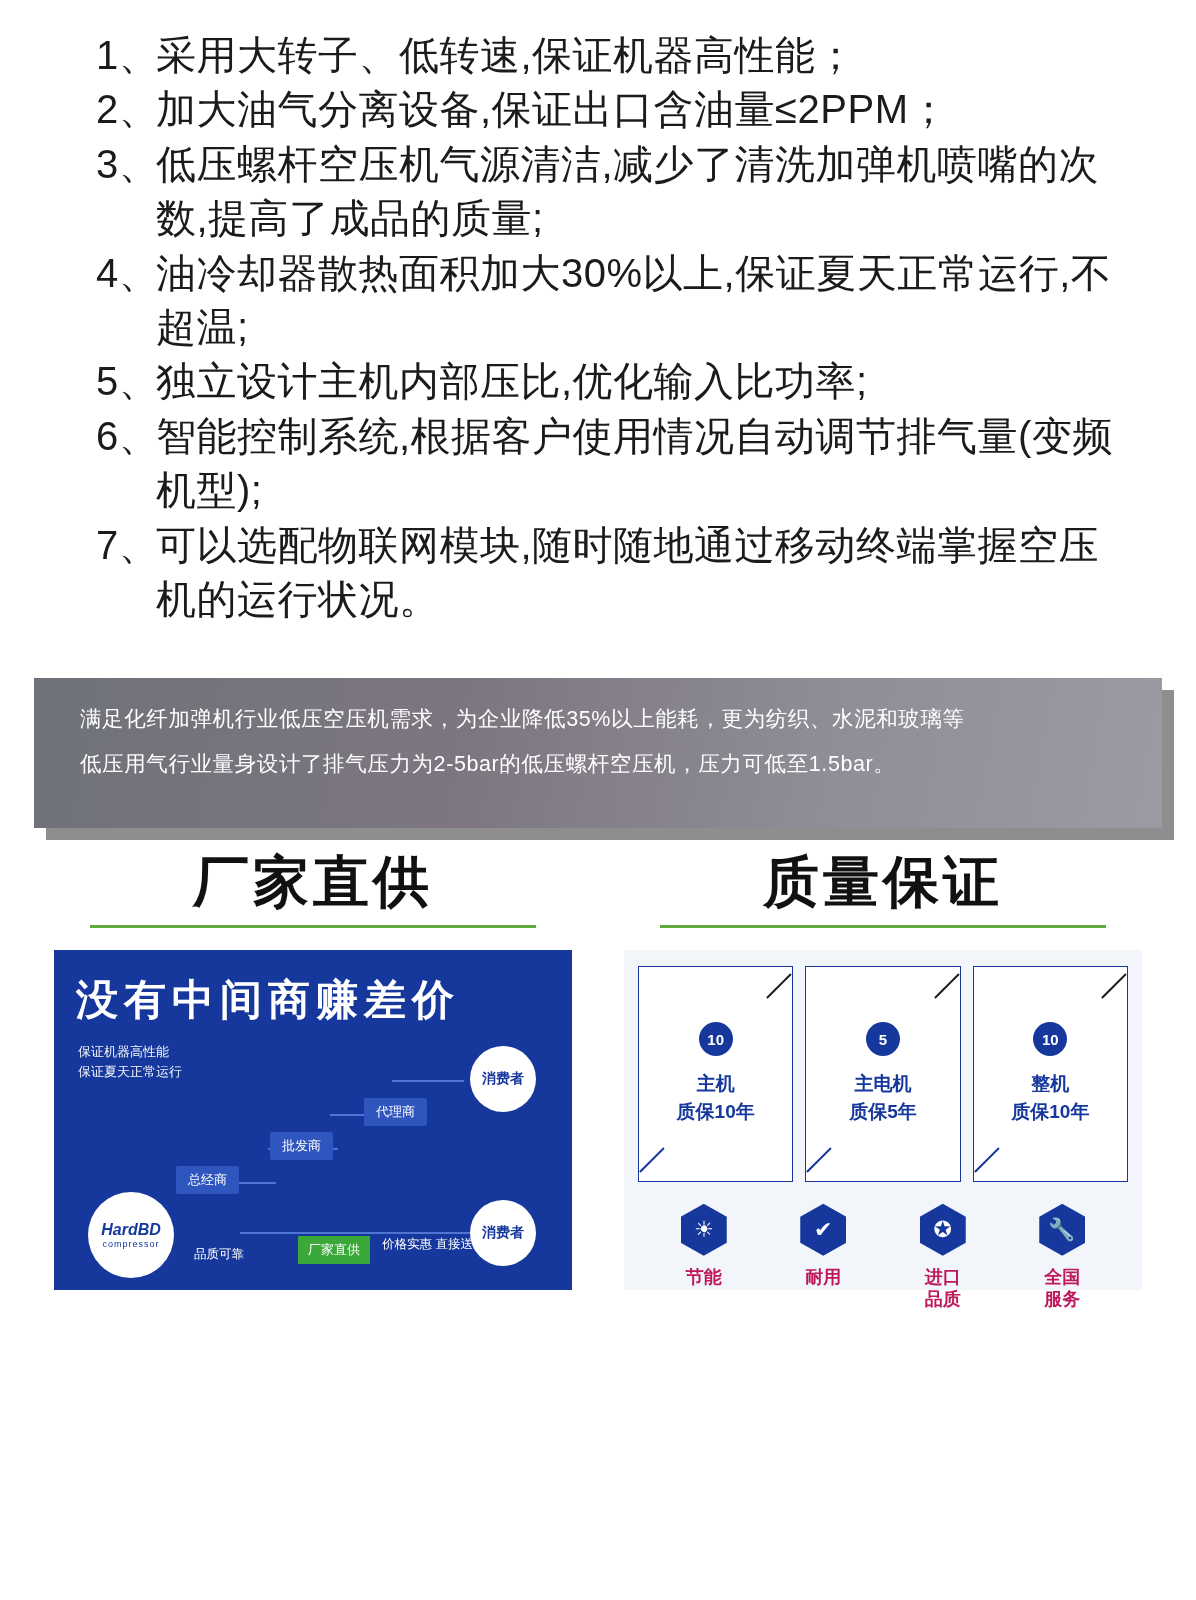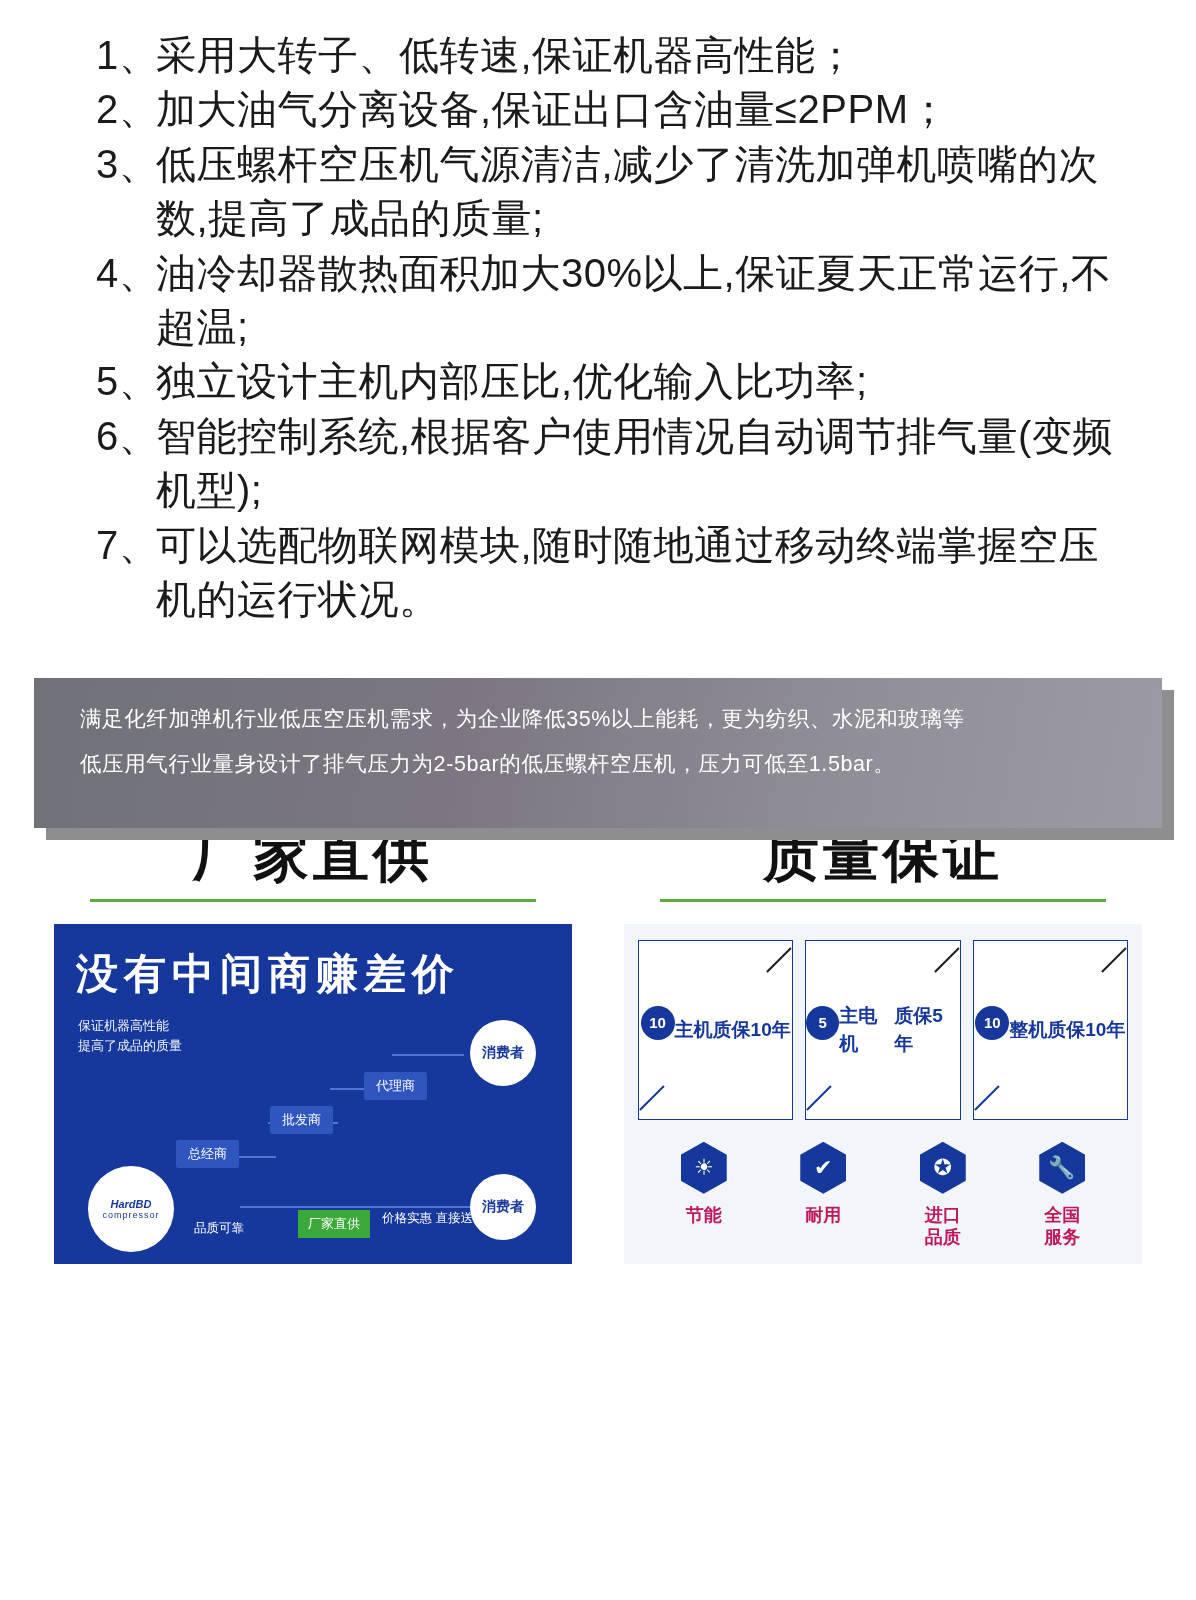--- a/index.html
+++ b/index.html
@@ -58,21 +58,21 @@
   .banner p {
     margin: 0 0 14px 0;
     font-size: 21.5px;
     line-height: 1.45;
     letter-spacing: 0.6px;
   }
 
   
   .bottom {
     display: flex;
-    margin-top: 20px;
+    margin-top: 46px;
     padding: 0 28px;
     gap: 24px;
   }
   .col { flex: 1 1 50%; }
   .col-left { padding: 0 14px 0 26px; }
   .col-right { padding: 0 26px 0 14px; }
 
   .col-title {
     font-size: 56px;
     font-weight: bold;
@@ -136,21 +136,21 @@
     display: flex; align-items: center; justify-content: center;
   }
   .logo-node {
     position: absolute;
     width: 86px; height: 86px;
     border-radius: 50%;
     background: #ffffff;
     display: flex; flex-direction: column;
     align-items: center; justify-content: center;
   }
-  .logo-main { color: #16389c; font-size: 11px; font-weight: bold; font-style: italic; }
+  .logo-main { color: #16389c; font-size: 16px; font-weight: bold; font-style: italic; }
   .logo-sub { color: #16389c; font-size: 9px; letter-spacing: 1px; }
   .small-white {
     position: absolute;
     color: #ffffff;
     font-size: 12.5px;
     white-space: nowrap;
   }
   .green-tag {
     position: absolute;
     background: #3aa93a;
@@ -168,25 +168,25 @@
     padding: 16px 14px 0 14px;
   }
   .cards {
     display: flex;
     justify-content: space-between;
     gap: 12px;
   }
   .wcard {
     position: relative;
     flex: 1 1 33%;
-    height: 180px;
+    height: 216px;
     border: 1.6px solid #16389c;
     background: #ffffff;
     display: flex;
-    flex-direction: row;
+    flex-direction: column;
     align-items: center;
     justify-content: center;
   }
   .wcard .corner-tr,
   .wcard .corner-bl {
     position: absolute;
     width: 34px; height: 2.2px;
     background: #1d1d1d;
     transform: rotate(-45deg);
   }
@@ -286,21 +286,21 @@
   <div class="bottom">
 
     <div class="col col-left">
       <div class="col-title">厂家直供</div>
       <div class="title-rule"></div>
 
       <div class="blue-card">
         <div class="bc-title">没有中间商赚差价</div>
         <div class="bc-sub">
           <div>保证机器高性能</div>
-          <div>提高了成品的质量</div>
+          <div>保证夏天正常运行</div>
         </div>
 
         <div class="chain-line" style="left:152px; top:232px; width:70px;"></div>
         <div class="chain-line" style="left:214px; top:198px; width:70px;"></div>
         <div class="chain-line" style="left:276px; top:164px; width:80px;"></div>
         <div class="chain-line" style="left:338px; top:130px; width:72px;"></div>
         <div class="chain-line" style="left:186px; top:282px; width:240px;"></div>
 
         <div class="chain-node" style="left:122px; top:216px;">总经商</div>
         <div class="chain-node" style="left:216px; top:182px;">批发商</div>

